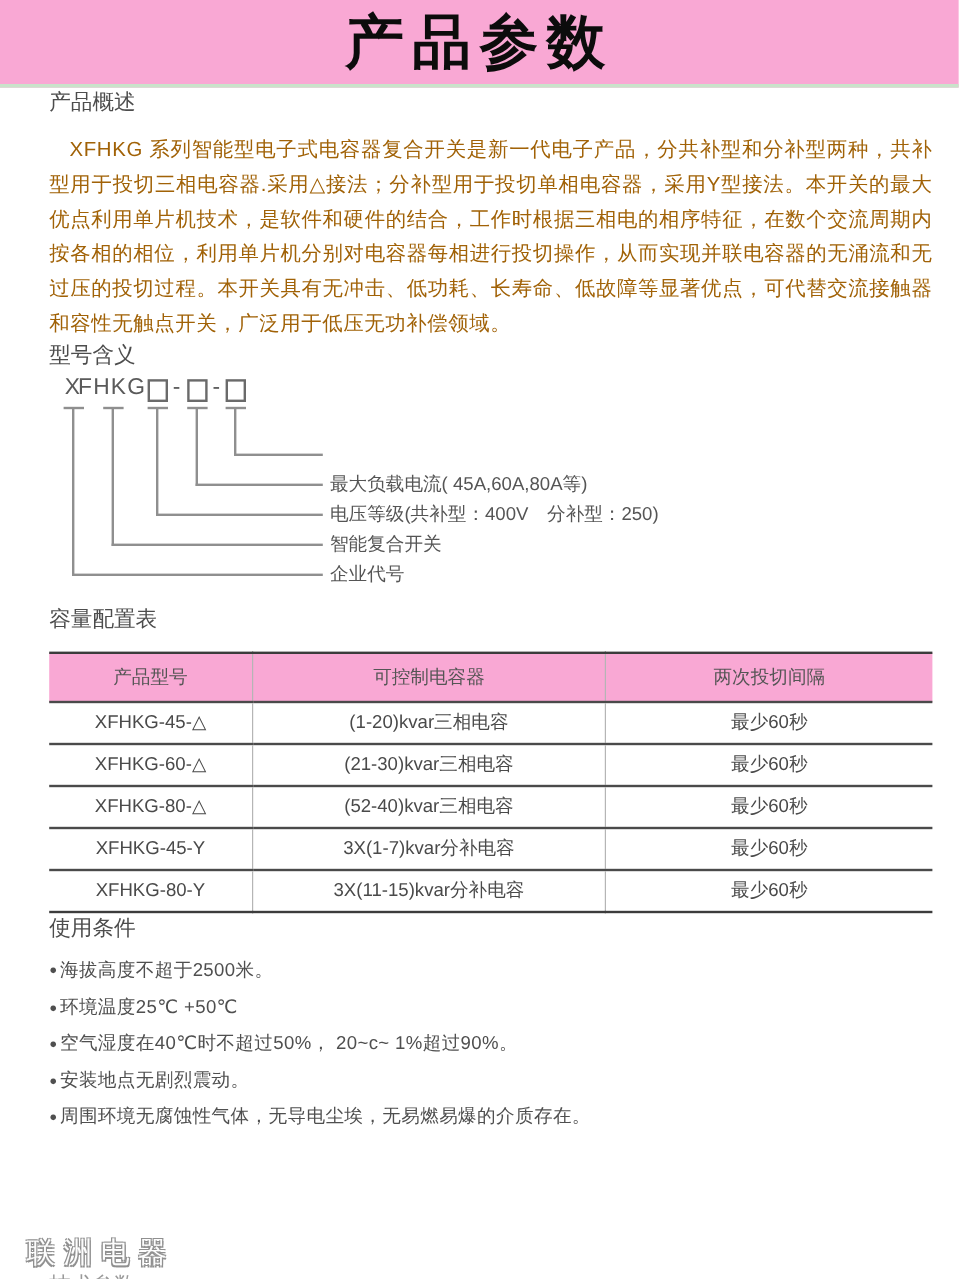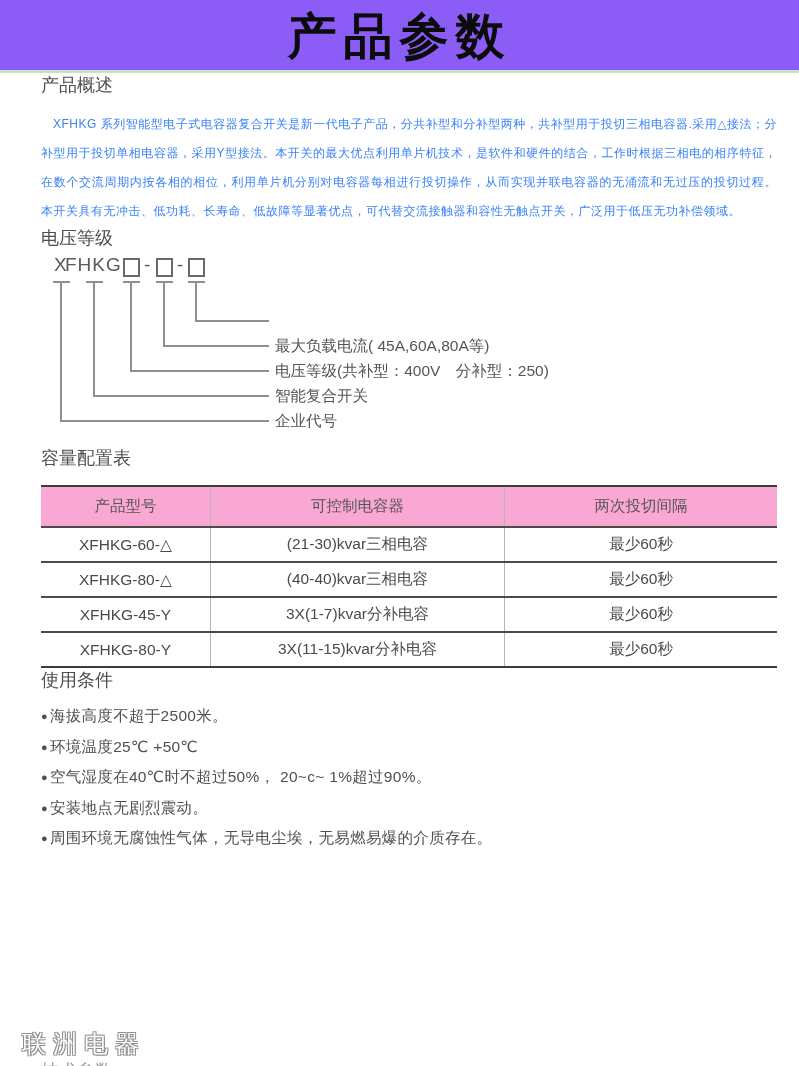--- a/index.html
+++ b/index.html
@@ -3,35 +3,35 @@
 <meta charset="utf-8">
 <style>
   html,body{margin:0;padding:0;}
   body{
     width:799px;height:1066px;overflow:hidden;position:relative;
     background:#ffffff;
     font-family:"Liberation Sans","DejaVu Sans",sans-serif;
   }
   
   .banner{
-    height:70px;background:#8b5cf6;border-bottom:3px solid #c9e3ca;
+    height:70px;background:#f9a8d4;border-bottom:3px solid #c9e3ca;
     text-align:center;
   }
   .banner h1{
     margin:0;line-height:72px;font-size:49px;font-weight:700;
     letter-spacing:7px;color:#0c0c0c;
   }
   
   .content{padding:0 22px 0 41px;color:#4f4f4f;}
   h2.sec-title{
     font-size:18px;font-weight:400;color:#4d4d4d;margin:0;
   }
   .overview-title{margin-top:53px;}
   .overview-para{
-    margin:13px 0 0 0;font-size:12px;line-height:29px;color:#3b82f6;
+    margin:13px 0 0 0;font-size:17px;line-height:29px;color:#a16207;
     text-align:justify;text-indent:1em;letter-spacing:.5px;
   }
   .model-title{margin-top:24px;}
   
   .diagram{position:relative;height:192px;margin-top:4px;}
   .cp{position:absolute;top:0;font-size:19px;color:#5a5a5a;letter-spacing:1px;}
   .cp-x{left:13px;}
   .cp-series{left:24px;}
   .cp-h1{left:103px;}
   .cp-h2{left:136px;}
@@ -101,21 +101,21 @@
 </header>
 
 <main class="content">
 
   <section>
     <h2 class="sec-title overview-title">产品概述</h2>
     <p class="overview-para">XFHKG 系列智能型电子式电容器复合开关是新一代电子产品，分共补型和分补型两种，共补型用于投切三相电容器.采用△接法；分补型用于投切单相电容器，采用Y型接法。本开关的最大优点利用单片机技术，是软件和硬件的结合，工作时根据三相电的相序特征，在数个交流周期内按各相的相位，利用单片机分别对电容器每相进行投切操作，从而实现并联电容器的无涌流和无过压的投切过程。本开关具有无冲击、低功耗、长寿命、低故障等显著优点，可代替交流接触器和容性无触点开关，广泛用于低压无功补偿领域。</p>
   </section>
 
   <section>
-    <h2 class="sec-title model-title">电压等级</h2>
+    <h2 class="sec-title model-title">型号含义</h2>
     <div class="diagram">
       <span class="cp cp-x">X</span>
       <span class="cp cp-series">FHKG</span>
       <span class="sq sq1"></span>
       <span class="cp cp-h1">-</span>
       <span class="sq sq2"></span>
       <span class="cp cp-h2">-</span>
       <span class="sq sq3"></span>
 
       <span class="dg-tick t1"></span>
@@ -148,27 +148,32 @@
     <table class="capacity">
       <thead>
         <tr>
           <th class="col-model">产品型号</th>
           <th class="col-cap">可控制电容器</th>
           <th class="col-interval">两次投切间隔</th>
         </tr>
       </thead>
       <tbody>
         <tr>
+          <td>XFHKG-45-△</td>
+          <td>(1-20)kvar三相电容</td>
+          <td>最少60秒</td>
+        </tr>
+        <tr>
           <td>XFHKG-60-△</td>
           <td>(21-30)kvar三相电容</td>
           <td>最少60秒</td>
         </tr>
         <tr>
           <td>XFHKG-80-△</td>
-          <td>(40-40)kvar三相电容</td>
+          <td>(52-40)kvar三相电容</td>
           <td>最少60秒</td>
         </tr>
         <tr>
           <td>XFHKG-45-Y</td>
           <td>3X(1-7)kvar分补电容</td>
           <td>最少60秒</td>
         </tr>
         <tr>
           <td>XFHKG-80-Y</td>
           <td>3X(11-15)kvar分补电容</td>

